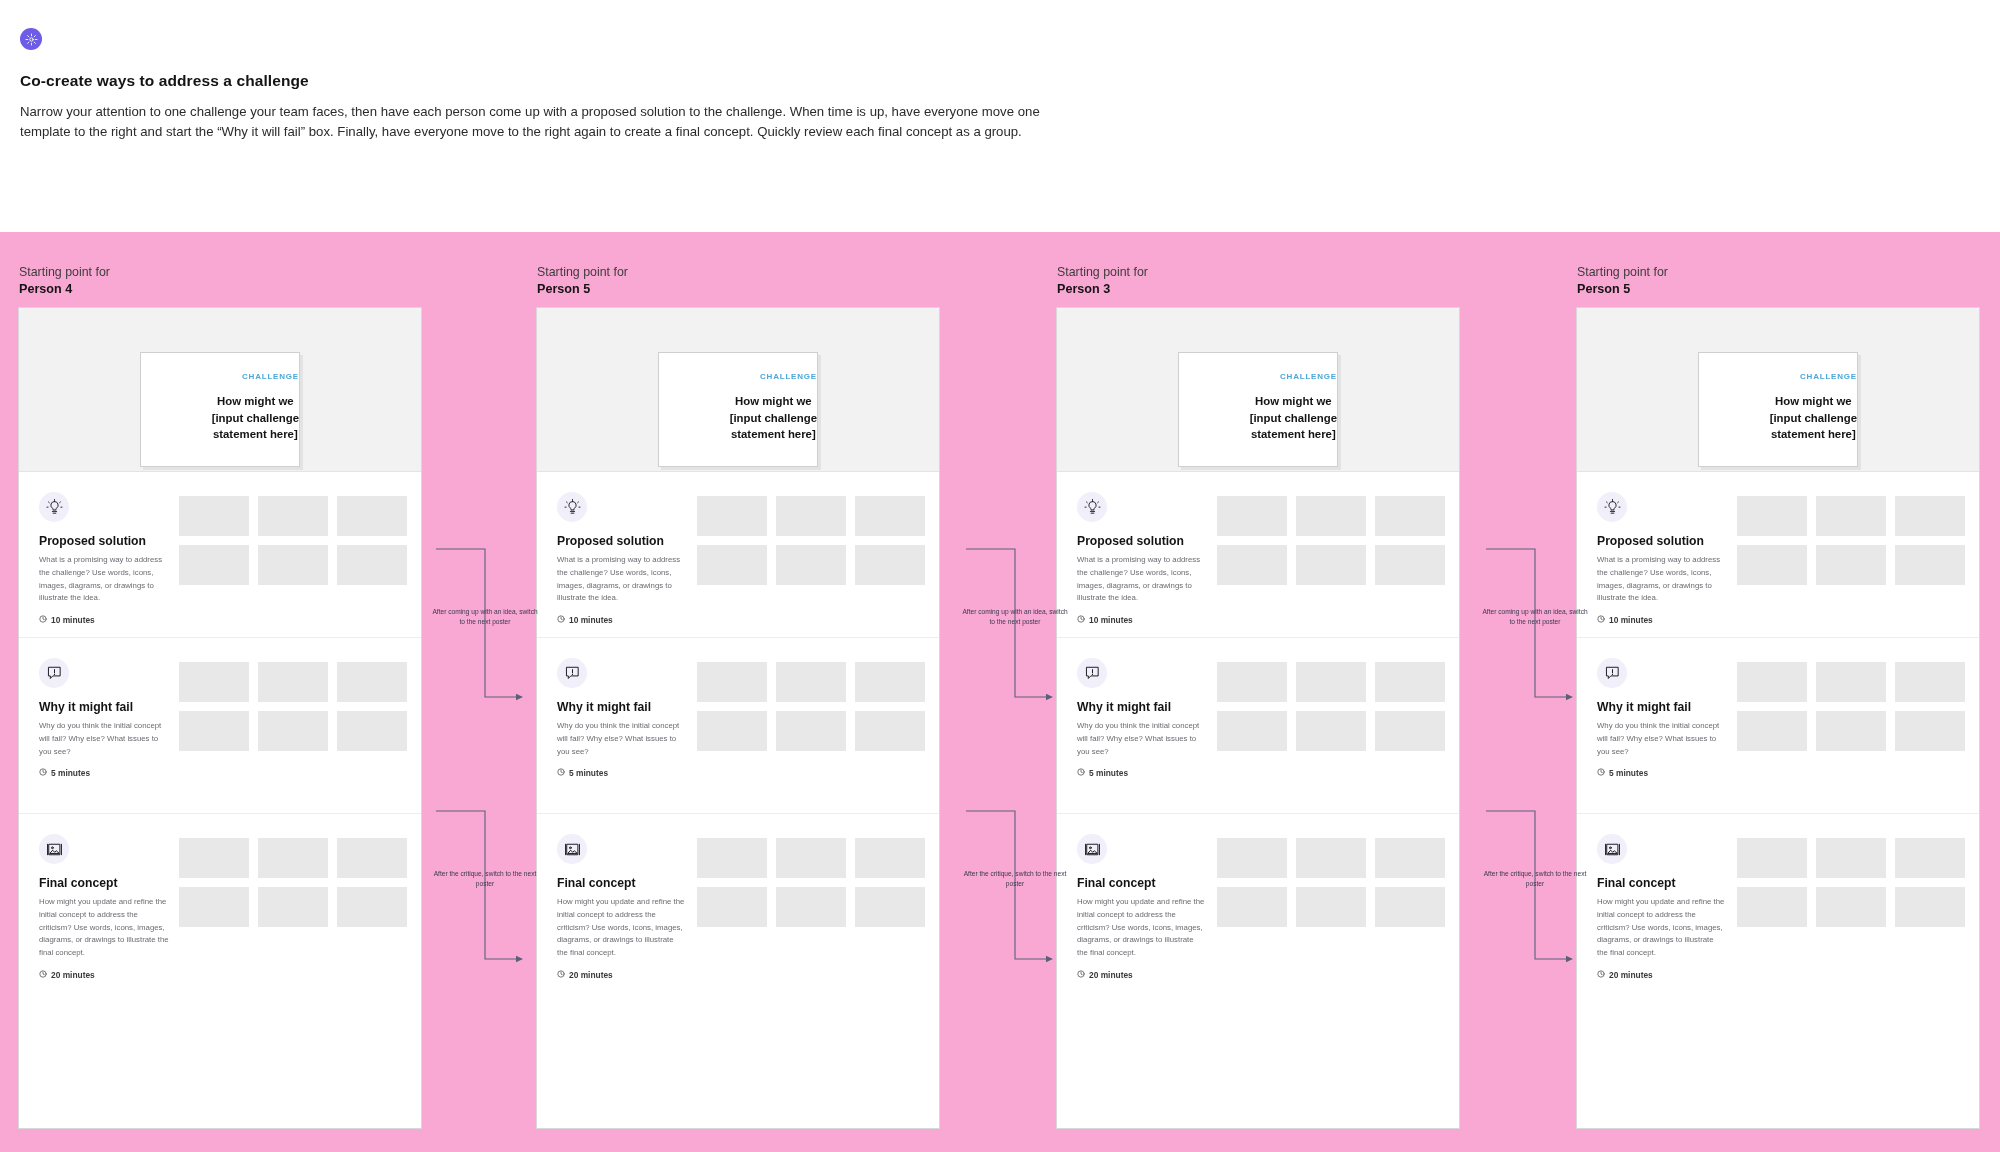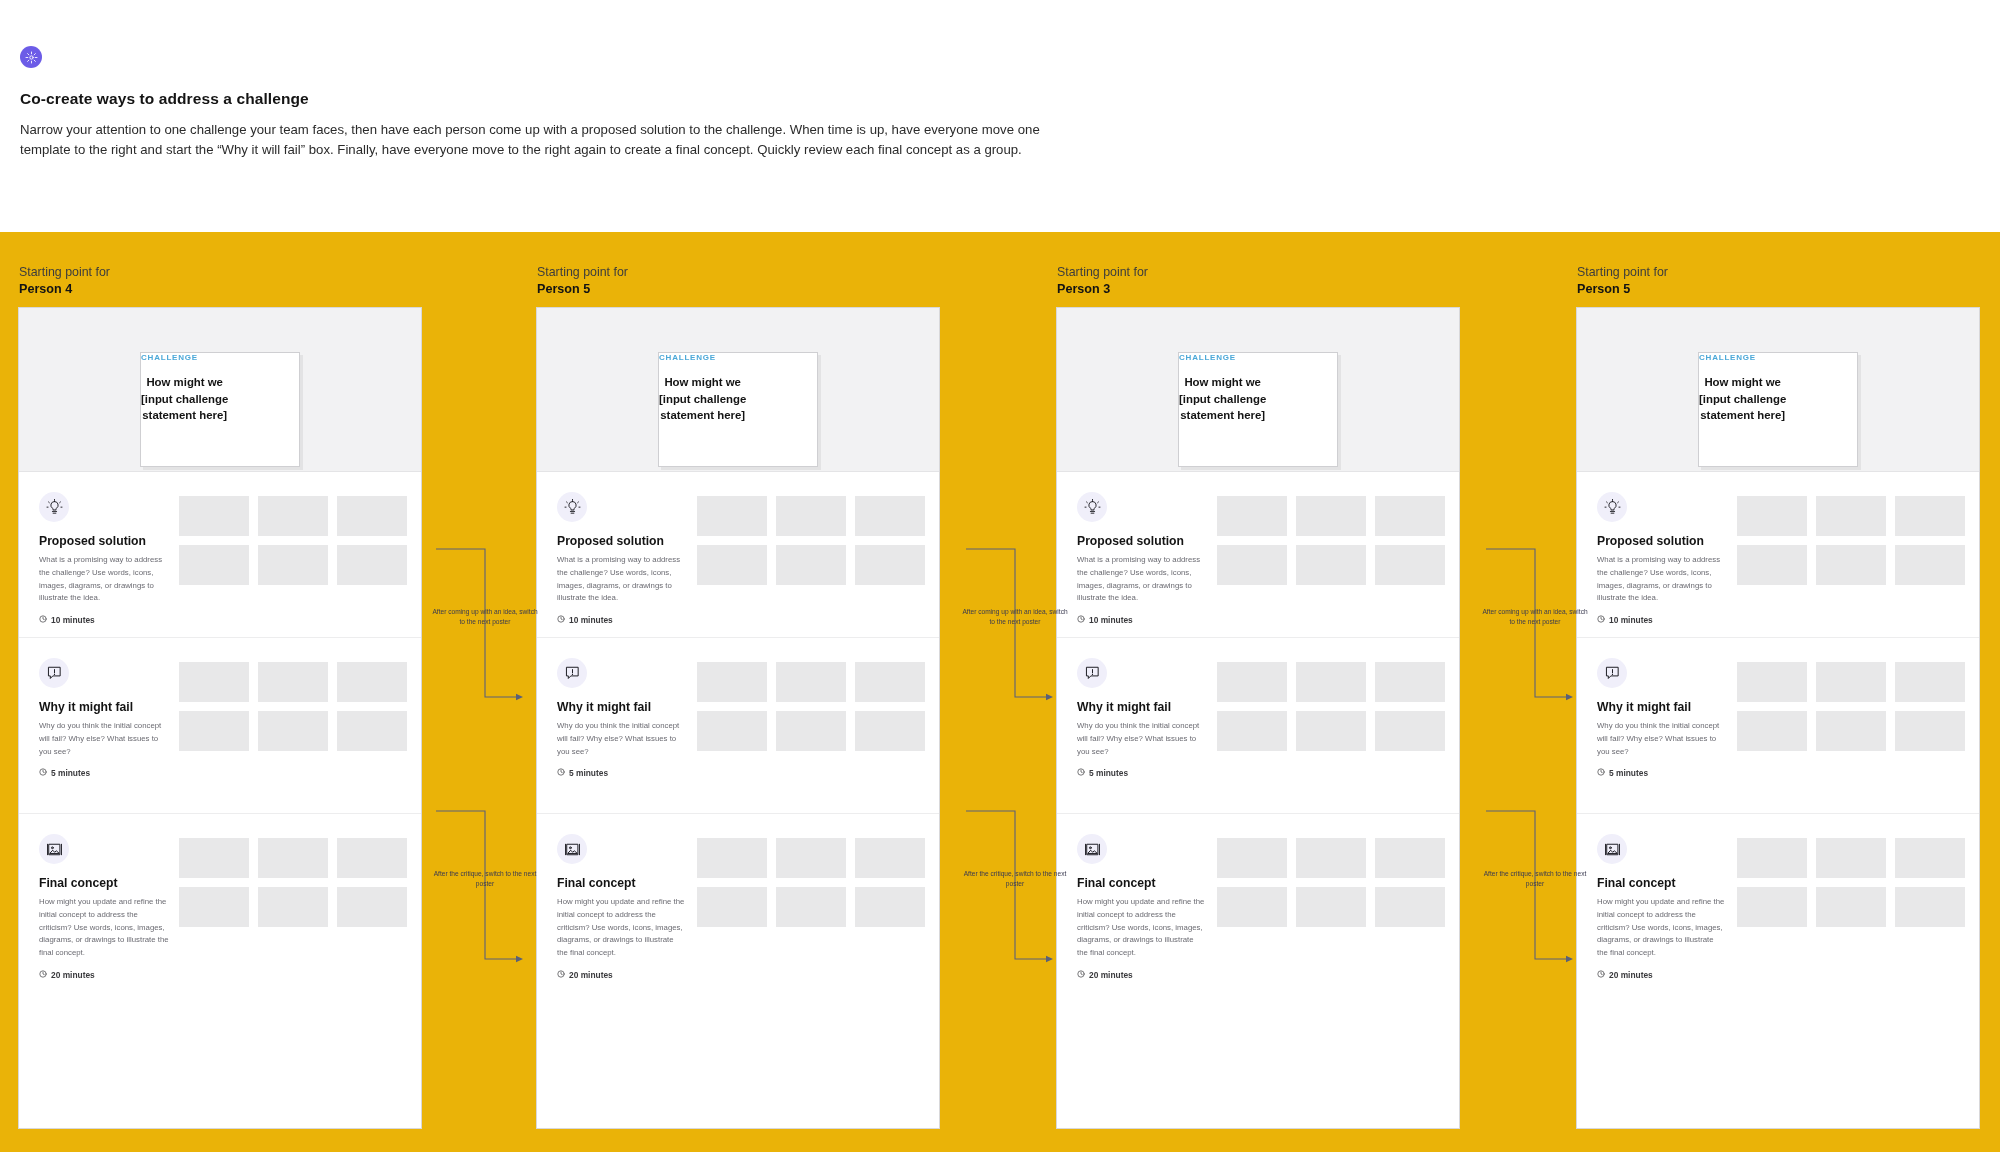--- a/index.html
+++ b/index.html
@@ -6,21 +6,21 @@
   html, body {
     width: 2000px; height: 1152px;
     background: #ffffff;
     font-family: "Liberation Sans", sans-serif;
     overflow: hidden;
   }
 
   
   .intro {
     position: absolute;
-    left: 20px; top: 46px;
+    left: 20px; top: 28px;
     width: 1100px;
   }
   .brand-badge {
     width: 22px; height: 22px;
     border-radius: 50%;
     background: #6C5CE7;
     display: flex; align-items: center; justify-content: center;
     margin-bottom: 22px;
   }
   .brand-badge svg { display:block; }
@@ -36,21 +36,21 @@
     line-height: 1.52;
     color: #2b2b2b;
     max-width: 1040px;
   }
 
   
   .canvas {
     position: absolute;
     left: 0; top: 232px;
     width: 2000px; height: 920px;
-    background: #eab308;
+    background: #f9a8d4;
   }
 
   
   .column {
     position: absolute;
     top: 0;
     width: 404px;
   }
   .col-0 { left: 18px; }
   .col-1 { left: 536px; }
@@ -95,22 +95,23 @@
     justify-content: center;
   }
   .challenge-card {
     width: 160px;
     height: 115px;
     background: #ffffff;
     border: 1px solid #cfcfd2;
     box-shadow: 3px 3px 0 rgba(0,0,0,.06);
     display: flex;
     flex-direction: column;
-    align-items: flex-start;
+    align-items: flex-end;
     justify-content: flex-start;
+    padding-top: 19px;
     margin-top: 40px;
   }
   .challenge-label {
     font-size: 8px;
     font-weight: bold;
     letter-spacing: .8px;
     color: #4BA8D8;
     margin-bottom: 12px;
   }
   .challenge-text {

